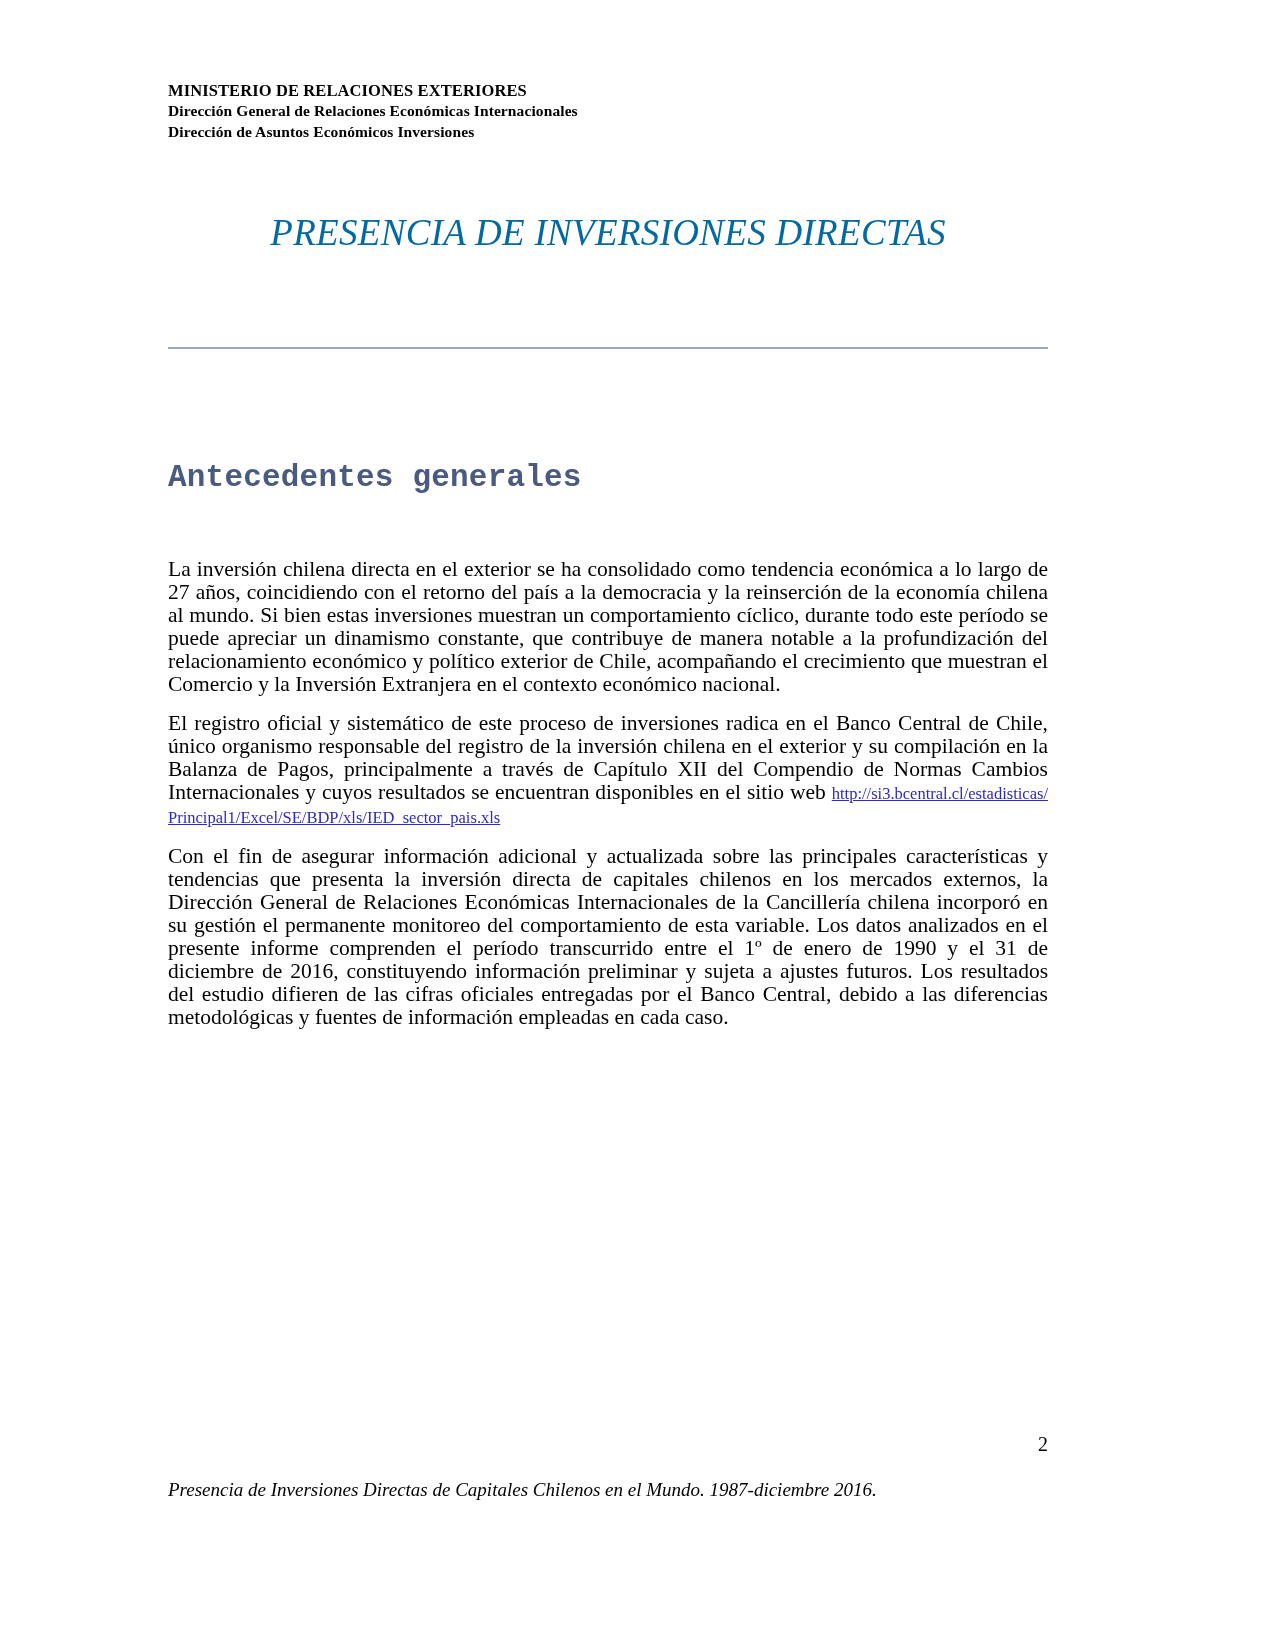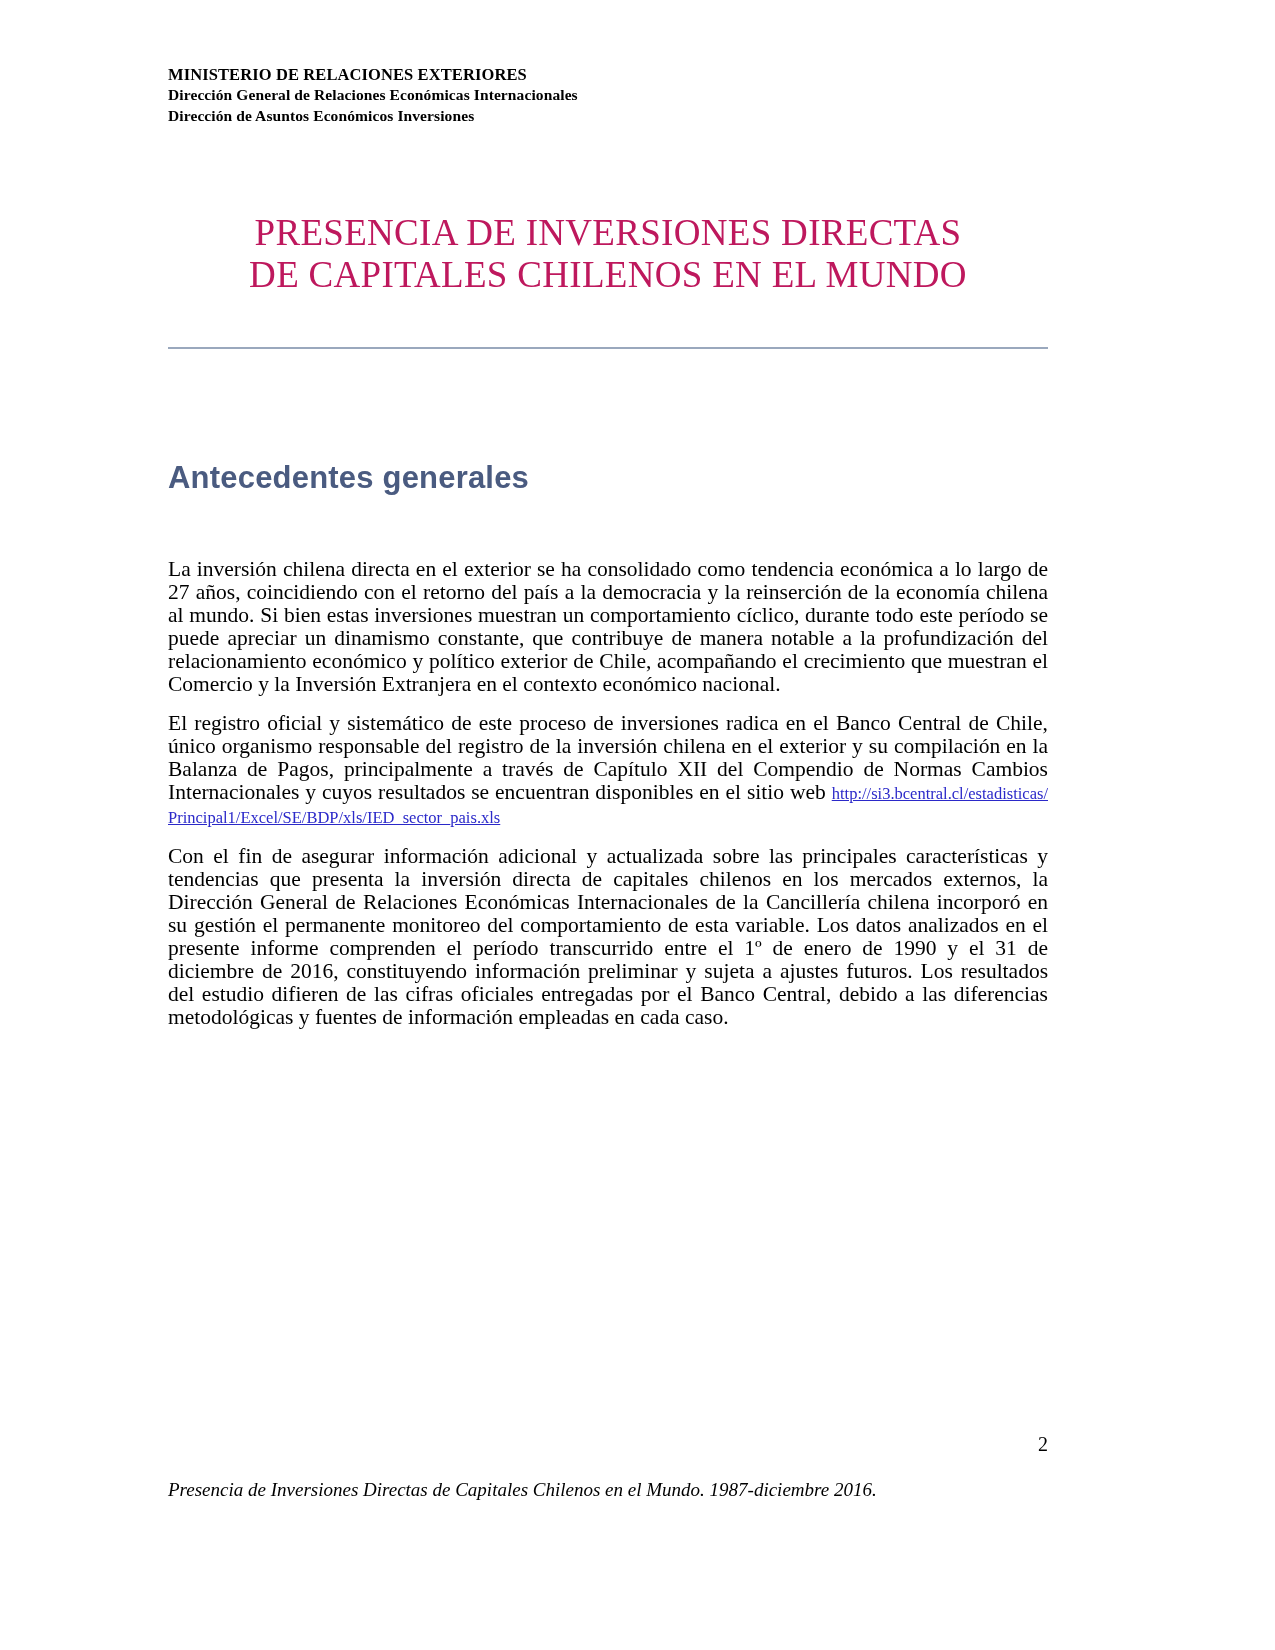--- a/index.html
+++ b/index.html
@@ -20,21 +20,21 @@
     position: relative;
     width: 1275px;
     height: 1650px;
     box-sizing: border-box;
   }
 
   
   .masthead {
     position: absolute;
     left: 168px;
-    top: 64px;
+    top: 80px;
     width: 880px;
   }
   .masthead .line {
     font-family: "Liberation Serif", "DejaVu Serif", serif;
     font-weight: bold;
     color: #000;
     letter-spacing: 0.1px;
   }
   .masthead .l1 { font-size: 16.5px; line-height: 21px; }
   .masthead .l2,
@@ -46,44 +46,45 @@
     position: absolute;
     left: 168px;
     top: 212px;
     width: 880px;
     text-align: center;
   }
   .doc-title-line {
     font-family: "Liberation Serif", "DejaVu Serif", serif;
     font-size: 37px;
     line-height: 42px;
-    color: #be185d;
+    color: #0369a1;
     font-weight: normal;
     letter-spacing: 0.3px;
     white-space: nowrap;
+    font-style: italic;
   }
   .doc-title-line.small {
     font-size: 33px;
     line-height: 44px;
   }
   .title-rule {
     position: absolute;
     left: 168px;
     top: 347px;
     width: 880px;
     height: 2px;
     background: #9aa8bd;
   }
 
   
   .section-heading {
     position: absolute;
     left: 168px;
     top: 459px;
-    font-family: Liberation Sans, sans-serif;
+    font-family: Liberation Mono, monospace;
     font-size: 31px;
     line-height: 38px;
     font-weight: bold;
     color: #4a5b80;
     letter-spacing: 0.2px;
   }
 
   
   .body-col {
     position: absolute;
@@ -135,21 +136,20 @@
 <div class="page">
 
   <div class="masthead">
     <div class="line l1">MINISTERIO DE RELACIONES EXTERIORES</div>
     <div class="line l2">Dirección General de Relaciones Económicas Internacionales</div>
     <div class="line l3">Dirección de Asuntos Económicos Inversiones</div>
   </div>
 
   <div class="title-block">
     <div class="doc-title-line">PRESENCIA DE INVERSIONES DIRECTAS</div>
-    <div class="doc-title-line">DE CAPITALES CHILENOS EN EL MUNDO</div>
   </div>
   <div class="title-rule"></div>
 
   <div class="section-heading">Antecedentes generales</div>
 
   <div class="body-col">
     <p class="para">La inversión chilena directa en el exterior se ha consolidado como tendencia económica a lo largo de 27 años, coincidiendo con el retorno del país a la democracia y la reinserción de la economía chilena al mundo. Si bien estas inversiones muestran un comportamiento cíclico, durante todo este período se puede apreciar un dinamismo constante, que contribuye de manera notable a la profundización del relacionamiento económico y político exterior de Chile, acompañando el crecimiento que muestran el Comercio y la Inversión Extranjera en el contexto económico nacional.</p>
     <p class="para tight"><span>El registro oficial y sistemático de este proceso de inversiones radica en el Banco Central de Chile, único organismo responsable del registro de la inversión chilena en el exterior y su compilación en la Balanza de Pagos, principalmente a través de Capítulo XII del Compendio de Normas Cambios Internacionales y cuyos resultados se encuentran disponibles en el sitio web </span><a class="doc-link" href="#">http://si3.bcentral.cl/estadisticas/Principal1/Excel/SE/BDP/xls/IED_sector_pais.xls</a></p>
     <p class="para">Con el fin de asegurar información adicional y actualizada sobre las principales características y tendencias que presenta la inversión directa de capitales chilenos en los mercados externos, la Dirección General de Relaciones Económicas Internacionales de la Cancillería chilena incorporó en su gestión el permanente monitoreo del comportamiento de esta variable. Los datos analizados en el presente informe comprenden el período transcurrido entre el 1º de enero de 1990 y el 31 de diciembre de 2016, constituyendo información preliminar y sujeta a ajustes futuros. Los resultados del estudio difieren de las cifras oficiales entregadas por el Banco Central, debido a las diferencias metodológicas y fuentes de información empleadas en cada caso.</p>
   </div>

